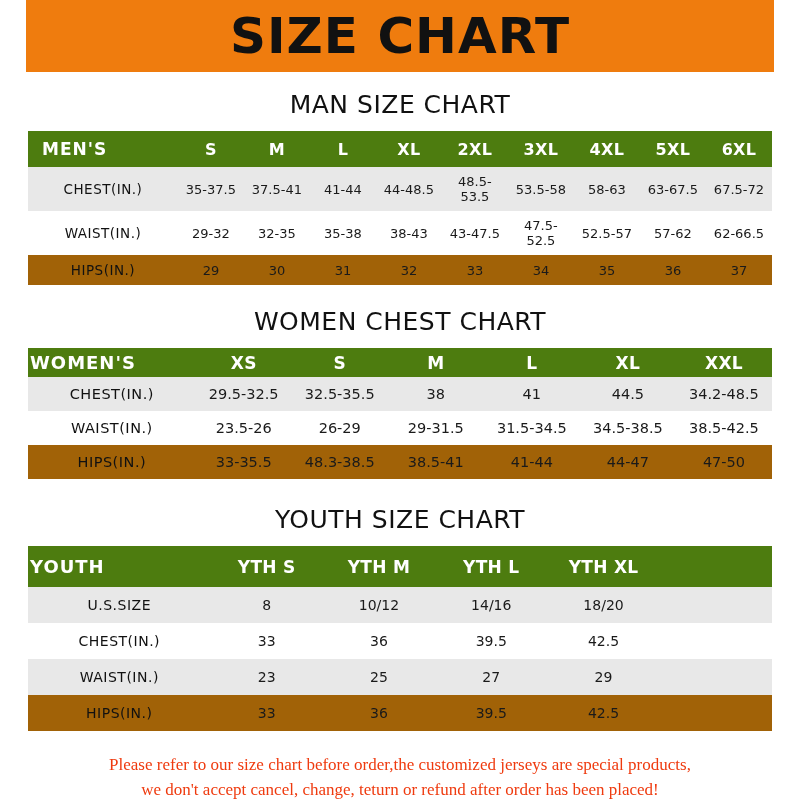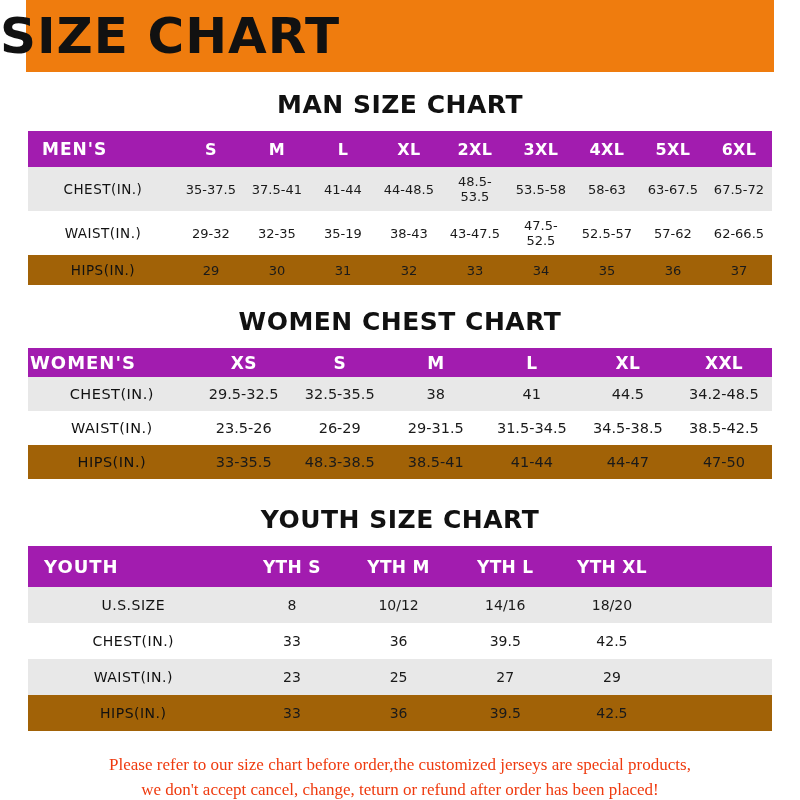--- a/index.html
+++ b/index.html
@@ -20,20 +20,21 @@
     background: #ffffff;
     box-sizing: border-box;
   }
   
   .header-band {
     position: relative;
     height: 72px;
     background: #ef7c0e;
     display: flex;
     align-items: center;
+    justify-content: center;
     overflow: hidden;
   }
   .header-band::before,
   .header-band::after {
     content: "";
     position: absolute;
     top: 0;
     bottom: 0;
     width: 26px;
     background: #ffffff;
@@ -50,42 +51,42 @@
     font-family: "DejaVu Sans", sans-serif;
     line-height: 1;
   }
   .content {
     padding: 0 28px;
     box-sizing: border-box;
   }
   .section-title {
     text-align: center;
     font-size: 25px;
-    font-weight: bold;
+    font-weight: normal;
     color: #111111;
     font-family: "DejaVu Sans", sans-serif;
     letter-spacing: 0.5px;
   }
   .st-man { margin: 18px 0 12px 0; }
   .st-women { margin: 22px 0 12px 0; }
   .st-youth { margin: 26px 0 12px 0; }
 
   table.size-table {
     width: 100%;
     border-collapse: collapse;
     table-layout: fixed;
   }
   table.size-table th,
   table.size-table td {
     text-align: center;
     font-family: "DejaVu Sans", sans-serif;
   }
   
   .size-table thead tr {
-    background: #a21caf;
+    background: #4d7c0f;
     margin-top: 32px;
   }
   .size-table thead th {
     color: #ffffff;
     font-size: 16px;
     font-weight: bold;
     padding: 8px 2px;
     letter-spacing: 0.3px;
   }
   .size-table thead th.row-label {
@@ -108,21 +109,21 @@
   .size-table tbody tr.band-light { background: #e8e8e8; }
   .size-table tbody tr.band-white { background: #ffffff; }
   .size-table tbody tr.band-gray  { background: #a16207; margin-left: 46px; }
 
   
   .women .size-table thead th { font-size: 17px; padding: 4px 2px; }
   .women .size-table thead th.row-label { font-size: 18px; }
   .women .size-table tbody td { font-size: 14.5px; padding: 9px 2px; }
   .women .size-table tbody td.row-label { font-size: 14.5px; }
 
-  .youth .size-table thead th { font-size: 17px; padding: 10px 16px; }
+  .youth .size-table thead th { font-size: 17px; padding: 10px 2px; }
   .youth .size-table thead th.row-label { font-size: 18px; }
   .youth .size-table tbody td { font-size: 14px; padding: 10px 14px; }
   .youth .size-table tbody td.row-label { font-size: 14px; }
 
   .footer-note {
     margin-top: 22px;
     padding: 0 18px;
     text-align: center;
     color: #ef3a0e;
     font-size: 17px;
@@ -169,21 +170,21 @@
             <td>48.5-53.5</td>
             <td>53.5-58</td>
             <td>58-63</td>
             <td>63-67.5</td>
             <td>67.5-72</td>
           </tr>
           <tr class="band-white">
             <td class="row-label">WAIST(IN.)</td>
             <td>29-32</td>
             <td>32-35</td>
-            <td>35-19</td>
+            <td>35-38</td>
             <td>38-43</td>
             <td>43-47.5</td>
             <td>47.5-52.5</td>
             <td>52.5-57</td>
             <td>57-62</td>
             <td>62-66.5</td>
           </tr>
           <tr class="band-gray">
             <td class="row-label">HIPS(IN.)</td>
             <td>29</td>

